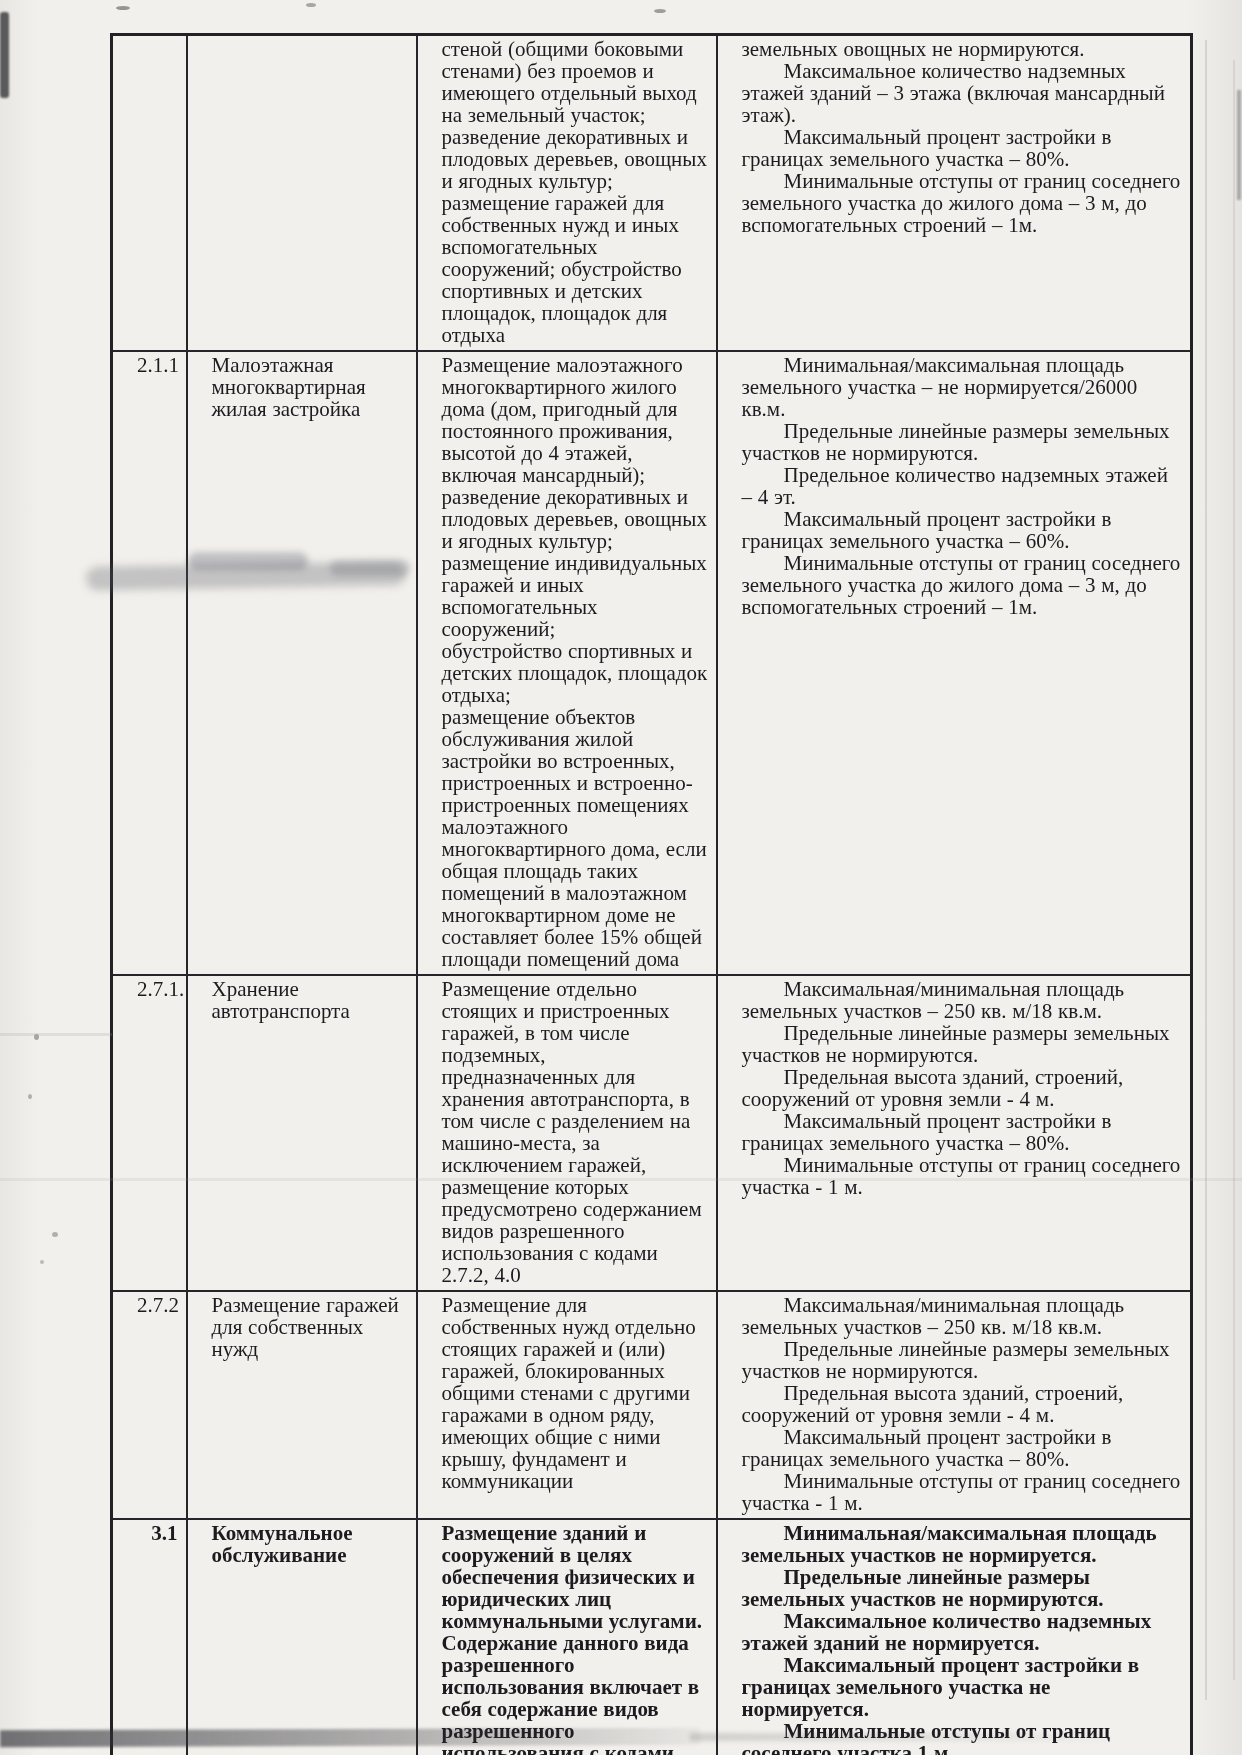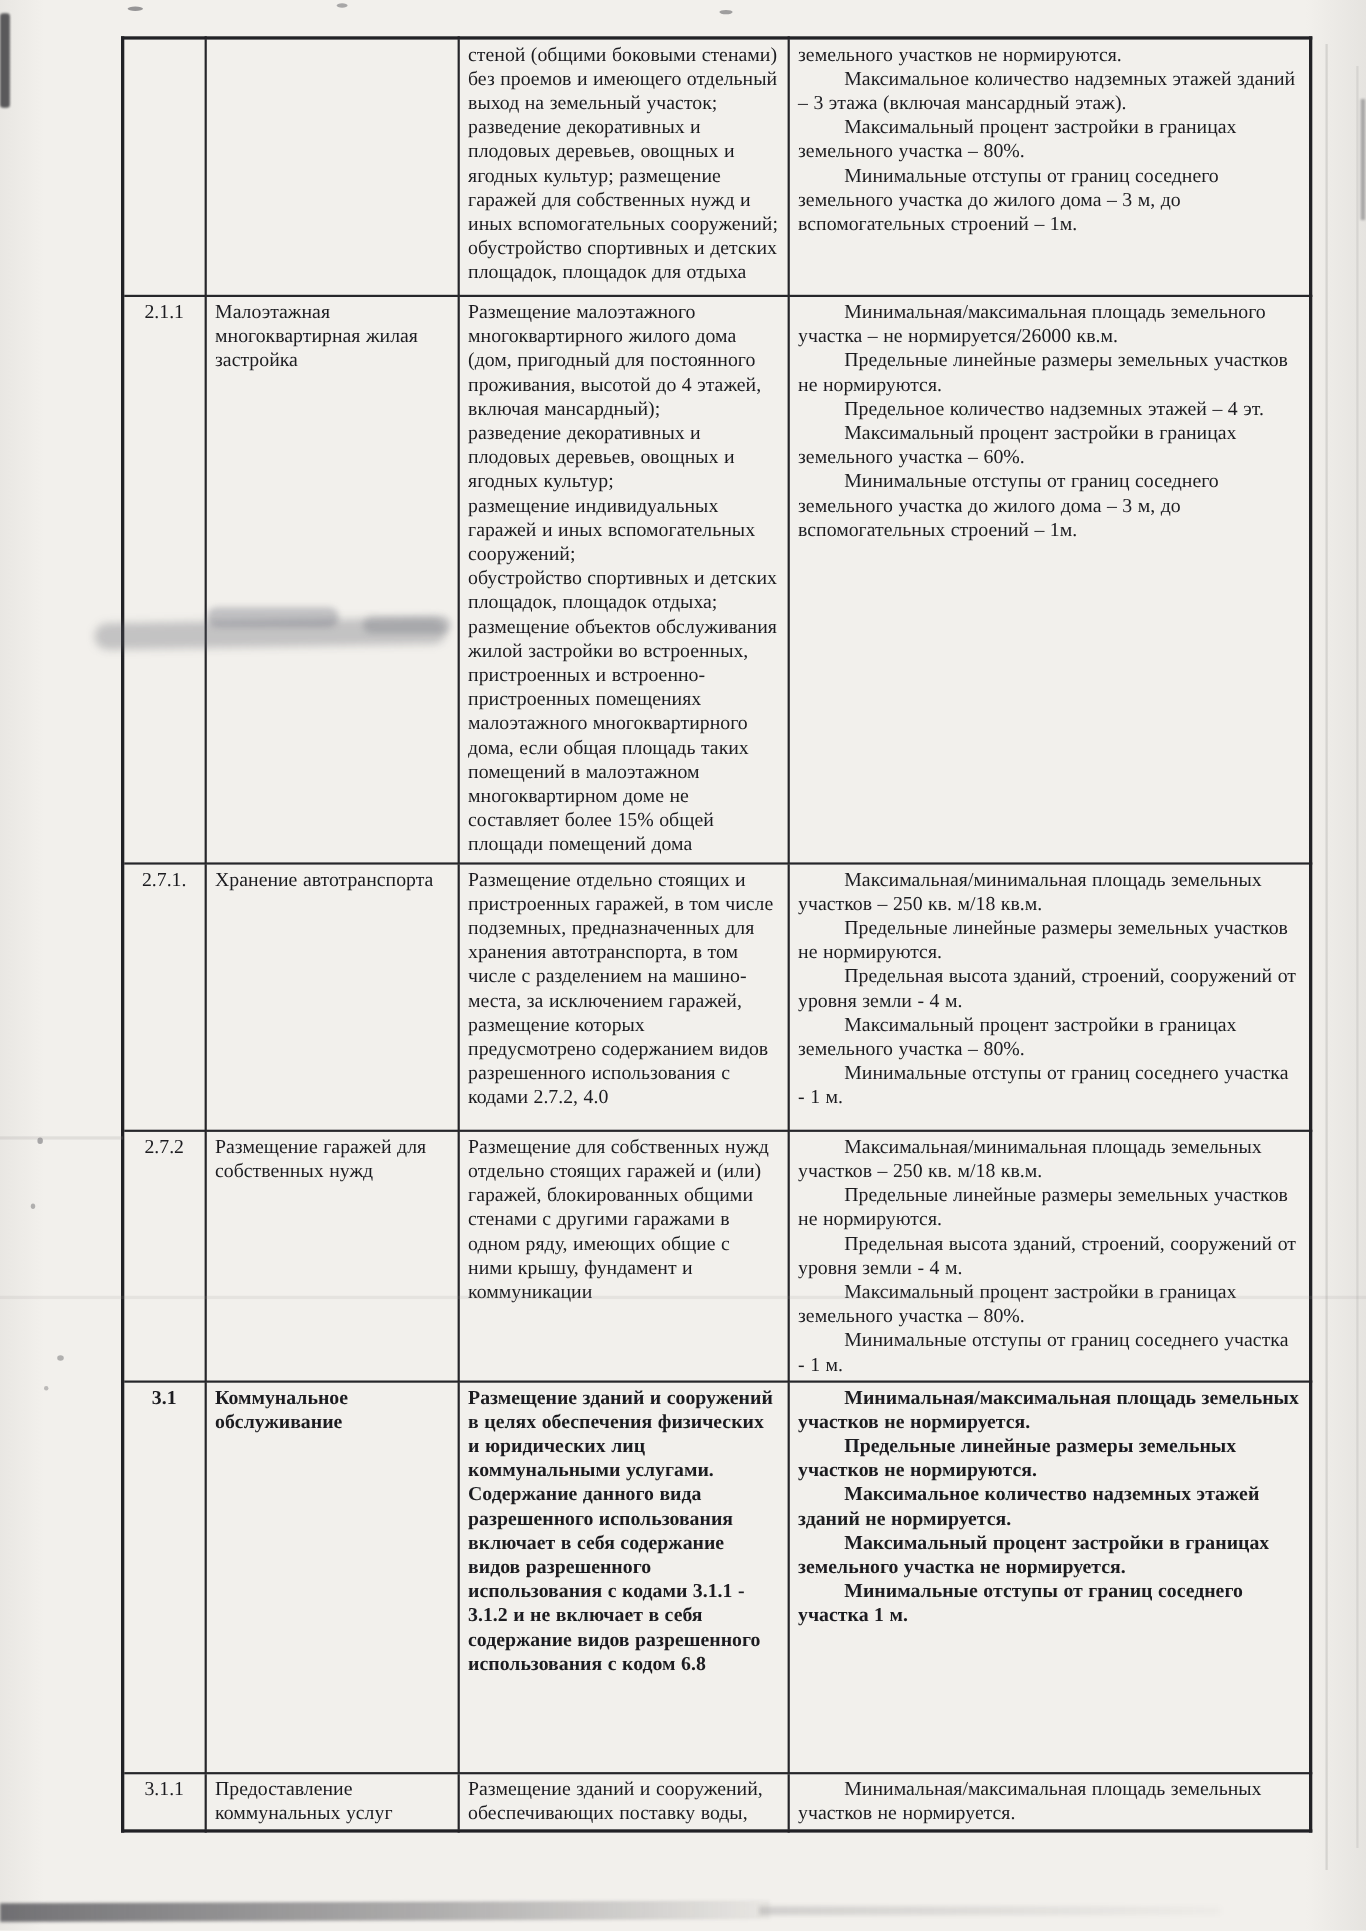--- a/index.html
+++ b/index.html
@@ -21,31 +21,31 @@
   table.zoning{
     position:absolute;
     left:110px;top:33px;
     width:1080px;
     border-collapse:collapse;
     table-layout:fixed;
   }
   table.zoning td{
     border:2px solid #26262a;
     vertical-align:top;
-    font-size:18px;
+    font-size:21px;
     line-height:22px;
-    padding:2px 8px 4px 8px;
+    padding:2px 8px 4px 24px;
     word-spacing:0.5px;
   }
   table.zoning{border:3px solid #222226;}
   col.c-code{width:75px;}
   col.c-name{width:230px;}
   col.c-desc{width:300px;}
   col.c-par{width:475px;}
-  td.code{text-align:center;padding-top:3px;}
+  td.code{text-align:right;padding-top:3px;}
   td.desc{padding:2px 14px 4px 6px;}
   td.par{padding:2px 50px 4px 10px;}
   td p{margin:0;}
   td.par p{text-indent:42px;}
   td.par p.cont{text-indent:0;}
   
   tr.r0{height:234px;}
   tr.r1{height:516px;}
   tr.r2{height:243px;}
   tr.r3{height:203px;font-family:Liberation Serif, serif;}
@@ -112,21 +112,21 @@
   </colgroup>
 
   <tbody>
       <tr class="r0">
     <td class="code"></td>
     <td></td>
     <td class="desc">
       <p>стеной (общими боковыми стенами) без проемов и имеющего отдельный выход на земельный участок; разведение декоративных и плодовых деревьев, овощных и ягодных культур; размещение гаражей для собственных нужд и иных вспомогательных сооружений; обустройство спортивных и детских площадок, площадок для отдыха</p>
     </td>
     <td class="par">
-      <p class="cont">земельного участков не нормируются.</p>
+      <p class="cont">земельных овощных не нормируются.</p>
       <p>Максимальное количество надземных этажей зданий – 3 этажа (включая мансардный этаж).</p>
       <p>Максимальный процент застройки в границах земельного участка – 80%.</p>
       <p>Минимальные отступы от границ соседнего земельного участка до жилого дома – 3 м, до вспомогательных строений – 1м.</p>
     </td>
   </tr>
 
   <tr class="r1">
     <td class="code">2.1.1</td>
     <td>Малоэтажная многоквартирная жилая застройка</td>
     <td class="desc">

